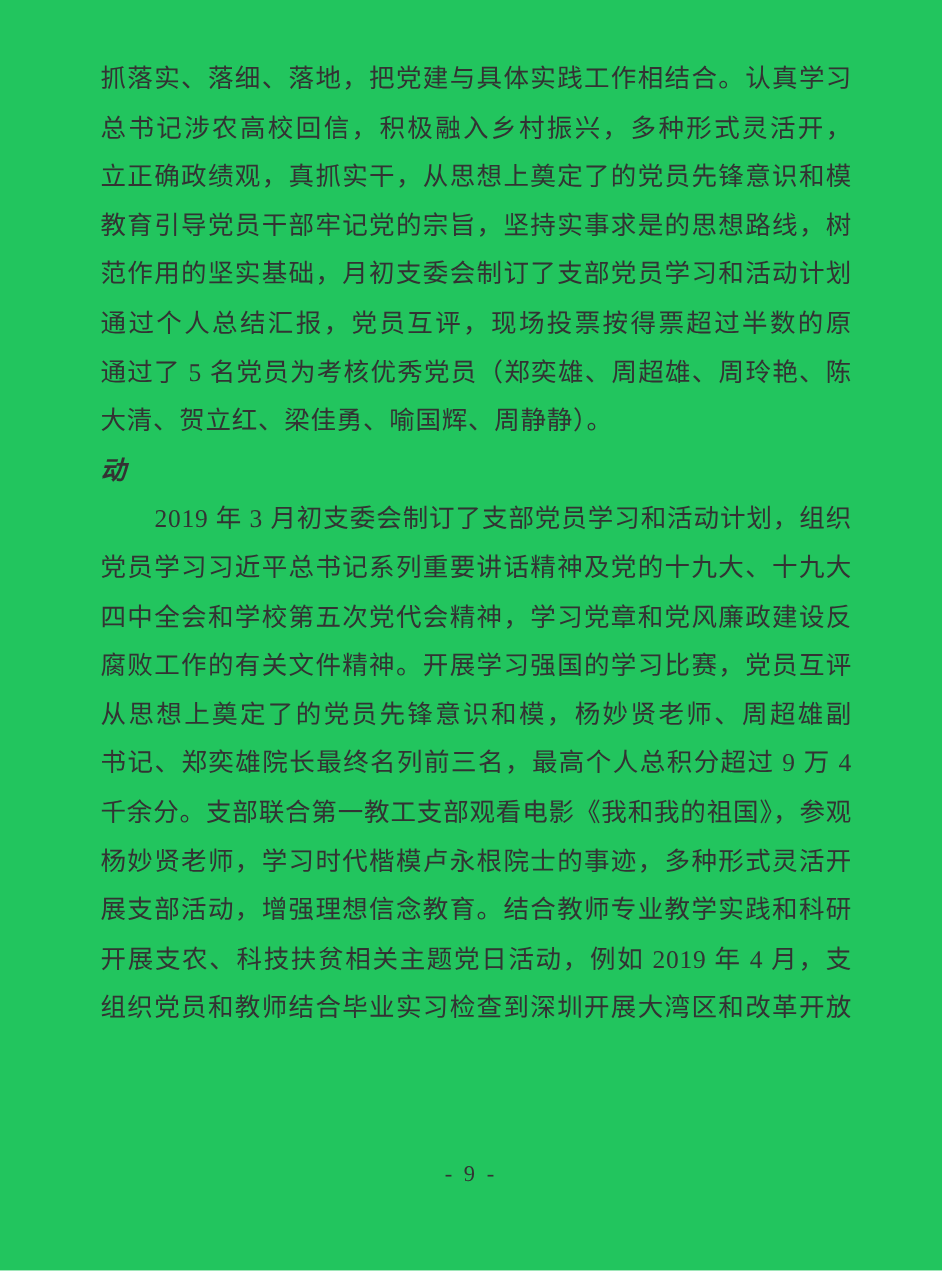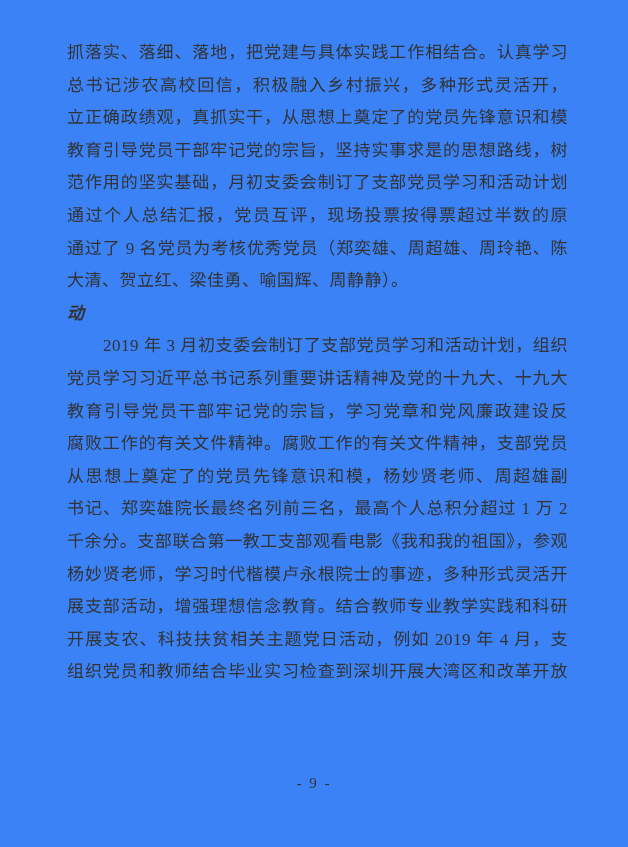--- a/index.html
+++ b/index.html
@@ -4,21 +4,21 @@
 <style>
   html, body {
     margin: 0;
     padding: 0;
     background: #ffffff;
   }
   .page {
     position: relative;
     width: 628px;
     height: 847px;
-    background: #3b82f6;
+    background: #22c55e;
     overflow: hidden;
     font-family: "Liberation Serif", "DejaVu Serif", serif;
     color: #333333;
   }
   .text-block {
     position: absolute;
     left: 67px;
     top: 37px;
     width: 501px;
   }
@@ -59,29 +59,29 @@
 <body>
 
 <div class="page">
   <div class="text-block">
     <div class="line">抓落实、落细、落地，把党建与具体实践工作相结合。认真学习</div>
     <div class="line">总书记涉农高校回信，积极融入乡村振兴，多种形式灵活开，</div>
     <div class="line">立正确政绩观，真抓实干，从思想上奠定了的党员先锋意识和模</div>
     <div class="line">教育引导党员干部牢记党的宗旨，坚持实事求是的思想路线，树</div>
     <div class="line">范作用的坚实基础，月初支委会制订了支部党员学习和活动计划</div>
     <div class="line">通过个人总结汇报，党员互评，现场投票按得票超过半数的原则，</div>
-    <div class="line">通过了 9 名党员为考核优秀党员（郑奕雄、周超雄、周玲艳、陈</div>
+    <div class="line">通过了 5 名党员为考核优秀党员（郑奕雄、周超雄、周玲艳、陈</div>
     <div class="line end">大清、贺立红、梁佳勇、喻国辉、周静静）。</div>
     <div class="line heading end">动</div>
     <div class="line indent">2019 年 3 月初支委会制订了支部党员学习和活动计划，组织</div>
     <div class="line">党员学习习近平总书记系列重要讲话精神及党的十九大、十九大</div>
-    <div class="line">教育引导党员干部牢记党的宗旨，学习党章和党风廉政建设反</div>
-    <div class="line">腐败工作的有关文件精神。腐败工作的有关文件精神，支部党员</div>
+    <div class="line">四中全会和学校第五次党代会精神，学习党章和党风廉政建设反</div>
+    <div class="line">腐败工作的有关文件精神。开展学习强国的学习比赛，党员互评</div>
     <div class="line">从思想上奠定了的党员先锋意识和模，杨妙贤老师、周超雄副</div>
-    <div class="line">书记、郑奕雄院长最终名列前三名，最高个人总积分超过 1 万 2</div>
+    <div class="line">书记、郑奕雄院长最终名列前三名，最高个人总积分超过 9 万 4</div>
     <div class="line">千余分。支部联合第一教工支部观看电影《我和我的祖国》，参观</div>
     <div class="line">杨妙贤老师，学习时代楷模卢永根院士的事迹，多种形式灵活开</div>
     <div class="line">展支部活动，增强理想信念教育。结合教师专业教学实践和科研</div>
     <div class="line">开展支农、科技扶贫相关主题党日活动，例如 2019 年 4 月，支部</div>
     <div class="line">组织党员和教师结合毕业实习检查到深圳开展大湾区和改革开放</div>
   </div>
   <div class="footer">- 9 -</div>
 </div>
 
 </body></html>

